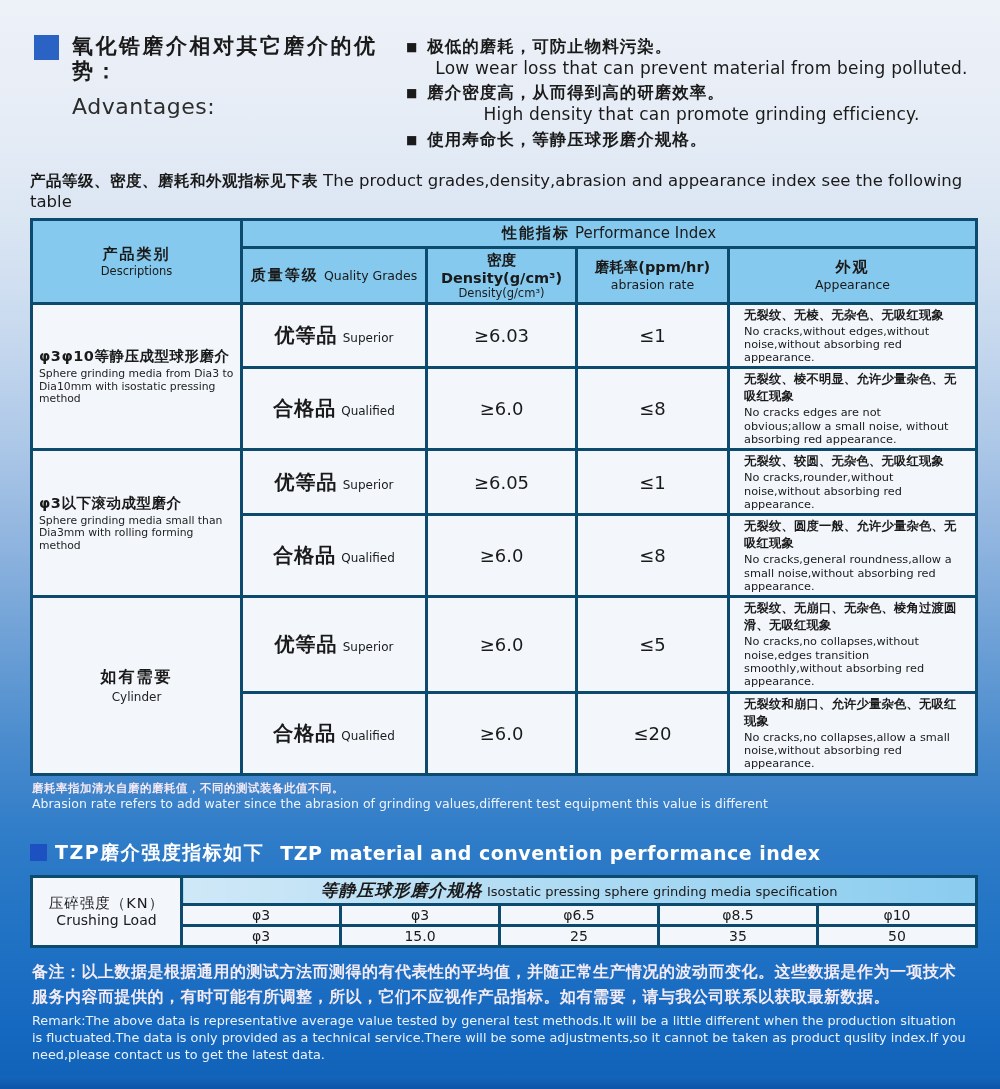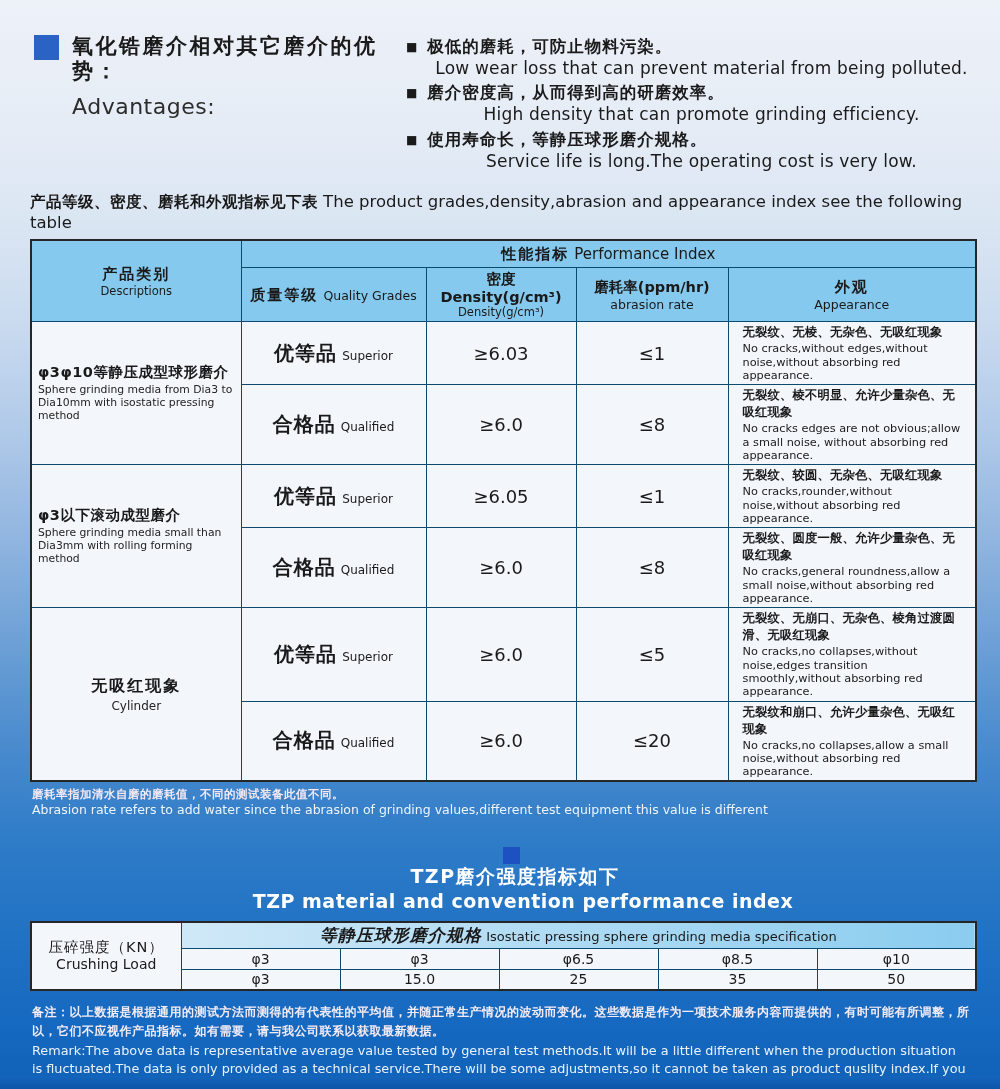--- a/index.html
+++ b/index.html
@@ -31,21 +31,21 @@
   .bullet-sq { font-size:12px; position:relative; top:-1px; flex:none; }
   .adv-en { font-size:17px; margin-left:21px; line-height:1.25; letter-spacing:0.2px;text-align:center; }
 
   
   .table-caption { margin:17px 0 7px 30px; }
   .cap-zh { font-size:15.5px; font-weight:bold; letter-spacing:0.5px; }
   .cap-en { font-size:16.5px; }
 
   
   table { border-collapse:collapse; table-layout:fixed; }
-  td, th { border:1px solid #0c4a6e; padding:2px 4px; vertical-align:middle; }
+  td, th { border:3px solid #0c4a6e; padding:2px 4px; vertical-align:middle; }
   .grades, .tzp-table, .std-table { width:945px; margin-left:30px; border:2px solid #262626; background:#f3f7fc; }
   th.hfill { background:#85c9ee; font-weight:normal; }
 
   
   .grades tr.hr1 { height:28px; }
   .grades tr.hr2 { height:50px; }
   .grades tr.dr { height:42px; }
   .perf-zh { font-size:15px; font-weight:bold; letter-spacing:2px; }
   .perf-en { font-size:15px; }
   .h-zh { font-size:15px; font-weight:bold; letter-spacing:2px; }
@@ -62,38 +62,38 @@
   .num-cell { text-align:center; font-size:18px; }
   .app-cell { text-align:left; padding:2px 14px; }
   .app-zh { font-size:12.3px; font-weight:bold; letter-spacing:0.2px; }
   .app-en { font-size:11.3px; line-height:1.18; margin-top:1px; }
 
   .footnote { margin:5px 0 0 32px; line-height:1.3; }
   .fn-zh { font-size:11.5px; font-weight:bold; color:#f6e9f2; letter-spacing:0.5px; }
   .fn-en { font-size:12.5px; color:#edf4fc; }
 
   
-  .section-head { display:flex; align-items:center; margin:28px 0 9px 30px; color:#fff;flex-direction:column; }
+  .section-head { display:flex; align-items:center; margin:28px 0 9px 30px; color:#fff; }
   .section-square { width:17px; height:17px; background:#1d50c1; margin-right:8px; flex:none; }
   .section-zh { font-size:19px; font-weight:bold; letter-spacing:1.5px; }
   .section-en { font-size:19px; font-weight:bold; margin-left:16px; letter-spacing:0.5px; }
 
   
   .tzp-table tr { height:21px; }
   .tzp-table td { font-size:14px; text-align:center; padding:1px 3px; }
   .tzp-label { line-height:1.25; }
   .tzp-label .l1 { font-size:14.5px; letter-spacing:1px; }
   .tzp-label .l2 { font-size:14px; }
   .tzp-spec-head { background:linear-gradient(to right,#cfe8f7,#8accef); }
   .tzp-spec-head .zh { font-size:17px; font-weight:bold; letter-spacing:1px;font-style:italic; }
   .tzp-spec-head .en { font-size:13px; }
 
   
   .remark { margin:12px 30px 0 32px; }
-  .remark-zh { font-size:12px; font-weight:600; color:#f4ebf4; line-height:1.55; letter-spacing:0.5px; }
+  .remark-zh { font-size:16px; font-weight:600; color:#f4ebf4; line-height:1.55; letter-spacing:0.5px; }
   .remark-en { font-size:12.8px; color:#eaf2fb; line-height:1.35; margin-top:2px; }
 
   
   .std-table tr.hrow { height:36px; }
   .std-head-spec { text-align:left; padding-left:72px; }
   .std-head-spec .zh { font-size:15.5px; font-weight:bold; letter-spacing:0.5px; }
   .std-head-spec .en { font-size:14.5px; }
   .std-head-note { text-align:center; font-size:14px; font-weight:bold; letter-spacing:0.5px; }
 </style>
 </head>
@@ -122,21 +122,20 @@
             <span class="bullet-sq">■</span>
             <span>磨介密度高，从而得到高的研磨效率。</span>
           </div>
         <div class="adv-en">High density that can promote grinding efficiency.</div>
       </div>
       <div class="adv-item">
         <div class="adv-zh">
             <span class="bullet-sq">■</span>
             <span>使用寿命长，等静压球形磨介规格。</span>
           </div>
-        <div class="adv-en">Service life is long.The operating cost is very low.</div>
       </div>
     </div>
   </div>
 
   <div class="table-caption">
     <span class="cap-zh">产品等级、密度、磨耗和外观指标见下表</span>
     <span class="cap-en">The product grades,density,abrasion and appearance index see the following table</span>
   </div>
 
   <table class="grades">
@@ -218,21 +217,21 @@
       <td class="num-cell">≥6.0</td>
       <td class="num-cell">≤8</td>
       <td class="app-cell">
         <div class="app-zh">无裂纹、圆度一般、允许少量杂色、无吸红现象</div>
         <div class="app-en">No cracks,general roundness,allow a small noise,without absorbing red appearance.</div>
       </td>
     </tr>
 
     <tr class="dr">
       <td class="prod-cell" rowspan="2" style="text-align:center">
-        <div class="prod-zh" style="font-size:16px;letter-spacing:2px">无吸红现象</div>
+        <div class="prod-zh" style="font-size:16px;letter-spacing:2px">如有需要</div>
         <div class="prod-en" style="font-size:12px">Cylinder</div>
       </td>
       <td class="grade-cell"><span class="g-zh">优等品</span> <span class="g-en">Superior</span></td>
       <td class="num-cell">≥6.0</td>
       <td class="num-cell">≤5</td>
       <td class="app-cell">
         <div class="app-zh">无裂纹、无崩口、无杂色、棱角过渡圆滑、无吸红现象</div>
         <div class="app-en">No cracks,no collapses,without noise,edges transition smoothly,without absorbing red appearance.</div>
       </td>
     </tr>

